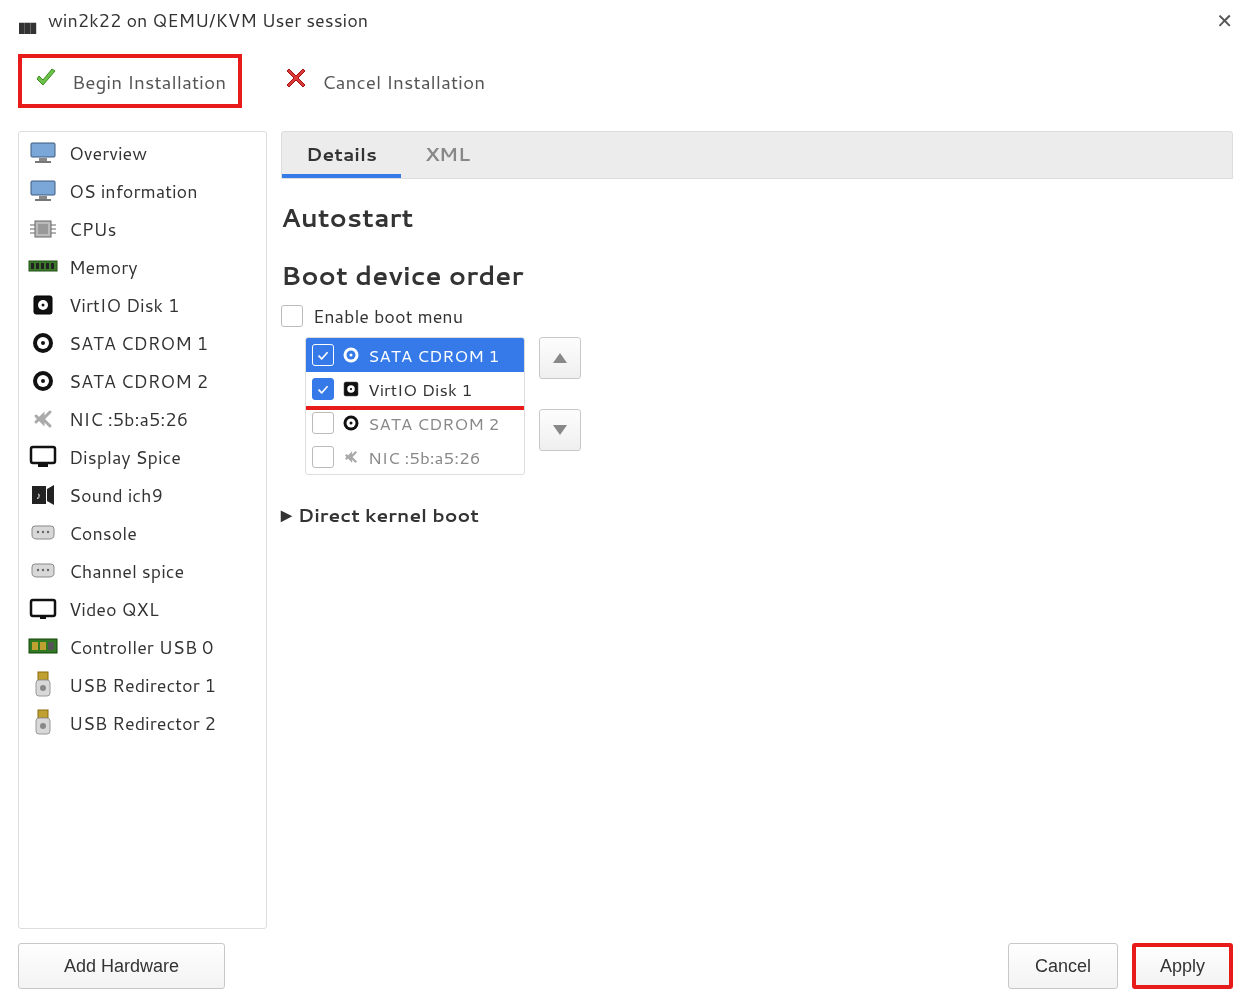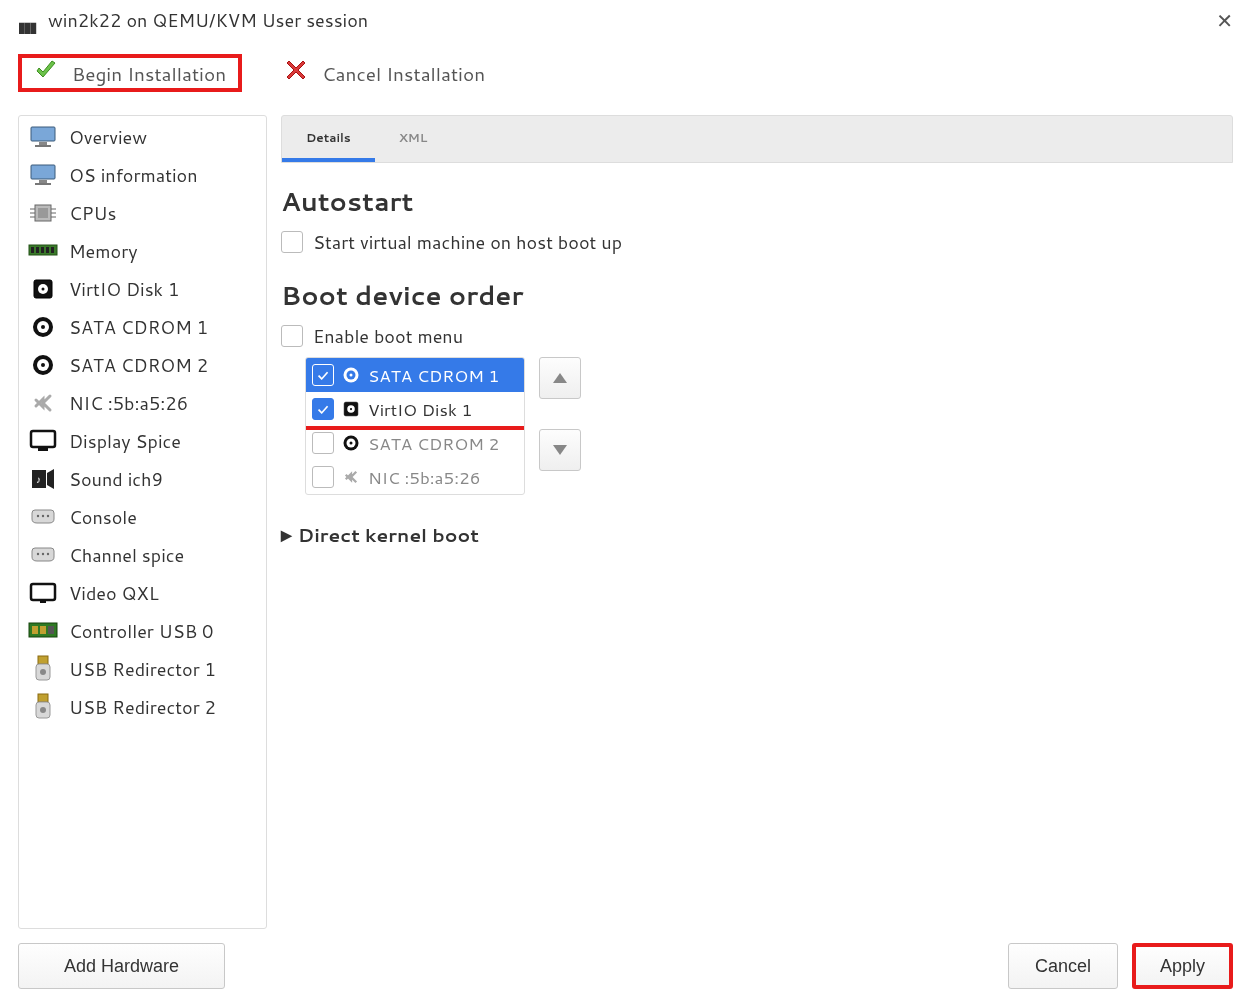--- a/index.html
+++ b/index.html
@@ -35,21 +35,21 @@
   gap: 30px;
   border-bottom: 1px solid #fff;
 }
 .toolbar-btn {
   display: flex;
   align-items: center;
   gap: 14px;
   font-size: 19px;
   color: #555;
   cursor: pointer;
-  padding: 0 12px;
+  padding: 8px 12px;
   background: #fff;
   text-align: right;
 }
 .highlight-red {
   border: 4px solid #e81b1b;
 }
 .check-icon svg, .cancel-x-icon svg { width: 24px; height: 24px; }
 
 
 .body { display: flex; flex: 1; padding: 0 18px 14px 18px; gap: 14px; min-height: 0;}
@@ -93,21 +93,21 @@
 .tabs {
   display: flex;
   background: #ececec;
   border: 1px solid #ddd;
   border-radius: 3px 3px 0 0;
   align-items: center;
   height: 48px;
 }
 .tab {
   padding: 0 24px;
-  font-size: 12px;
+  font-size: 19px;
   color: #888;
   font-weight: 600;
   cursor: pointer;
   height: 100%;
   display: flex;
   align-items: center;
   border-bottom: 4px solid transparent;
 }
 .tab.active { color: #333; border-bottom-color: #357ae8; }
 
@@ -408,24 +408,20 @@
     </div>
 
     <div class="main">
       <div class="tabs">
         <div class="tab active">Details</div>
         <div class="tab">XML</div>
       </div>
 
       <div class="content">
         <div class="section-title">Autostart</div>
-        <div class="row sub-indent">
-          <span class="cb"></span>
-          <span class="lbl">Start virtual machine on host boot up</span>
-        </div>
 
         <div class="section-title" style="margin-top:22px">Boot device order</div>
         <div class="row sub-indent">
           <span class="cb"></span>
           <span class="lbl">Enable boot menu</span>
         </div>
 
         <div class="boot-wrap sub-indent">
           <div class="boot-list highlight-red-inner" id="boot-list">
             <div class="boot-highlight-box"></div>

